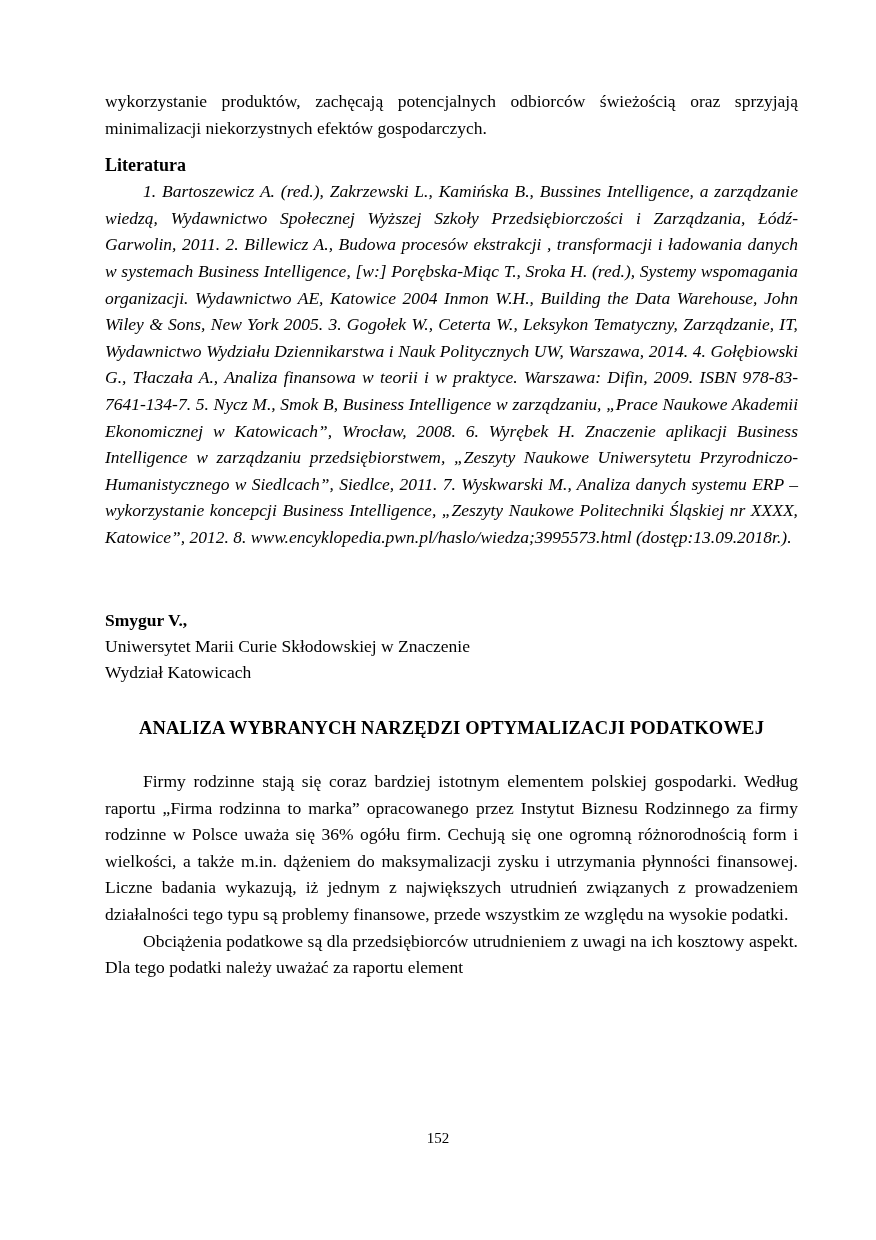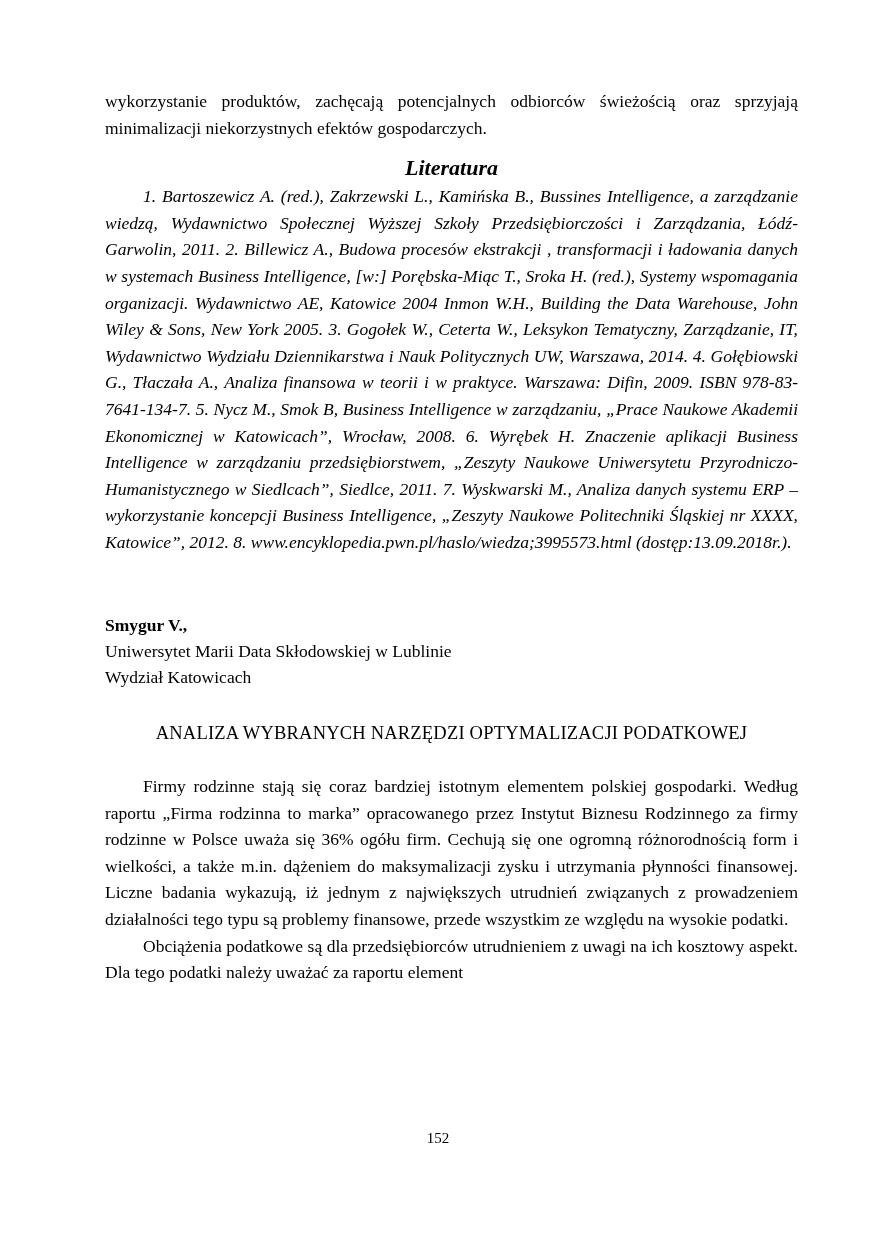--- a/index.html
+++ b/index.html
@@ -27,25 +27,24 @@
     font-size: 17.5px;
     line-height: 1.52;
     text-align: justify;
     text-justify: inter-word;
     margin: 0;
   }
   .para.indent {
     text-indent: 38px;
   }
   .heading-center {
-    text-align: center;
+    text-align: left;
     font-weight: bold;
-    font-size: 22px;
+    font-size: 18px;
     margin: 14px 0 2px 0;
-    font-style: italic;
   }
   .refs {
     font-size: 17.5px;
     line-height: 1.52;
     text-align: justify;
     font-style: italic;
     margin: 0;
     text-indent: 38px;
   }
   .spacer-lg { height: 56px; }
@@ -53,21 +52,21 @@
   .author-block {
     text-align: left;
     font-size: 17.5px;
     line-height: 1.5;
   }
   .author-name {
     font-weight: bold;
   }
   .title-block {
     text-align: center;
-    font-weight: normal;
+    font-weight: bold;
     font-size: 18.5px;
     line-height: 1.45;
     margin-top: 30px;
     letter-spacing: 0.2px;
   }
   .bold-inline { font-weight: normal; }
   .page-number {
     position: absolute;
     left: 0;
     right: 0;
@@ -84,21 +83,21 @@
   <p class="para">wykorzystanie produktów, zachęcają potencjalnych odbiorców świeżością oraz sprzyjają minimalizacji niekorzystnych efektów gospodarczych.</p>
 
   <div class="heading-center">Literatura</div>
 
   <p class="refs">1. Bartoszewicz A. (red.), Zakrzewski L., Kamińska B., Bussines Intelligence, a zarządzanie wiedzą, Wydawnictwo Społecznej Wyższej Szkoły Przedsiębiorczości i Zarządzania, Łódź- Garwolin, 2011. 2. Billewicz A., Budowa procesów ekstrakcji , transformacji i ładowania danych w systemach Business Intelligence, [w:] Porębska-Miąc T., Sroka H. (red.), Systemy wspomagania organizacji. Wydawnictwo AE, Katowice 2004 Inmon W.H., Building the Data Warehouse, John Wiley &amp; Sons, New York 2005. 3. Gogołek W., Ceterta W., Leksykon Tematyczny, Zarządzanie, IT, Wydawnictwo Wydziału Dziennikarstwa i Nauk Politycznych UW, Warszawa, 2014. 4. Gołębiowski G., Tłaczała A., Analiza finansowa w teorii i w praktyce. Warszawa: Difin, 2009. ISBN 978-83-7641-134-7. 5. Nycz M., Smok B, Business Intelligence w zarządzaniu, „Prace Naukowe Akademii Ekonomicznej w Katowicach”, Wrocław, 2008. 6. Wyrębek H. Znaczenie aplikacji Business Intelligence w zarządzaniu przedsiębiorstwem, „Zeszyty Naukowe Uniwersytetu Przyrodniczo-Humanistycznego w Siedlcach”, Siedlce, 2011. 7. Wyskwarski M., Analiza danych systemu ERP – wykorzystanie koncepcji Business Intelligence, „Zeszyty Naukowe Politechniki Śląskiej nr XXXX, Katowice”, 2012. 8. www.encyklopedia.pwn.pl/haslo/wiedza;3995573.html (dostęp:13.09.2018r.).</p>
 
   <div class="spacer-lg"></div>
 
   <div class="author-block">
     <div class="author-name">Smygur V.,</div>
-    <div>Uniwersytet Marii Data Skłodowskiej w Lublinie</div>
+    <div>Uniwersytet Marii Curie Skłodowskiej w Znaczenie</div>
     <div>Wydział Katowicach</div>
   </div>
 
   <div class="title-block">
     <div>ANALIZA WYBRANYCH NARZĘDZI OPTYMALIZACJI PODATKOWEJ</div>
   </div>
 
   <div class="spacer-md"></div>
 
   <p class="para indent"><span>Firmy rodzinne stają się coraz bardziej istotnym elementem polskiej gospodarki. Według raportu </span><span class="bold-inline">„Firma rodzinna to marka” opracowanego przez Instytut Biznesu Rodzinnego za firmy rodzinne w Polsce uważa się 36% ogółu firm.</span><span> Cechują się one ogromną różnorodnością form i wielkości, a także m.in. dążeniem do maksymalizacji zysku i utrzymania płynności finansowej. Liczne badania wykazują, iż jednym z największych utrudnień związanych z prowadzeniem działalności tego typu są problemy finansowe, przede wszystkim ze względu na wysokie podatki.</span></p>

